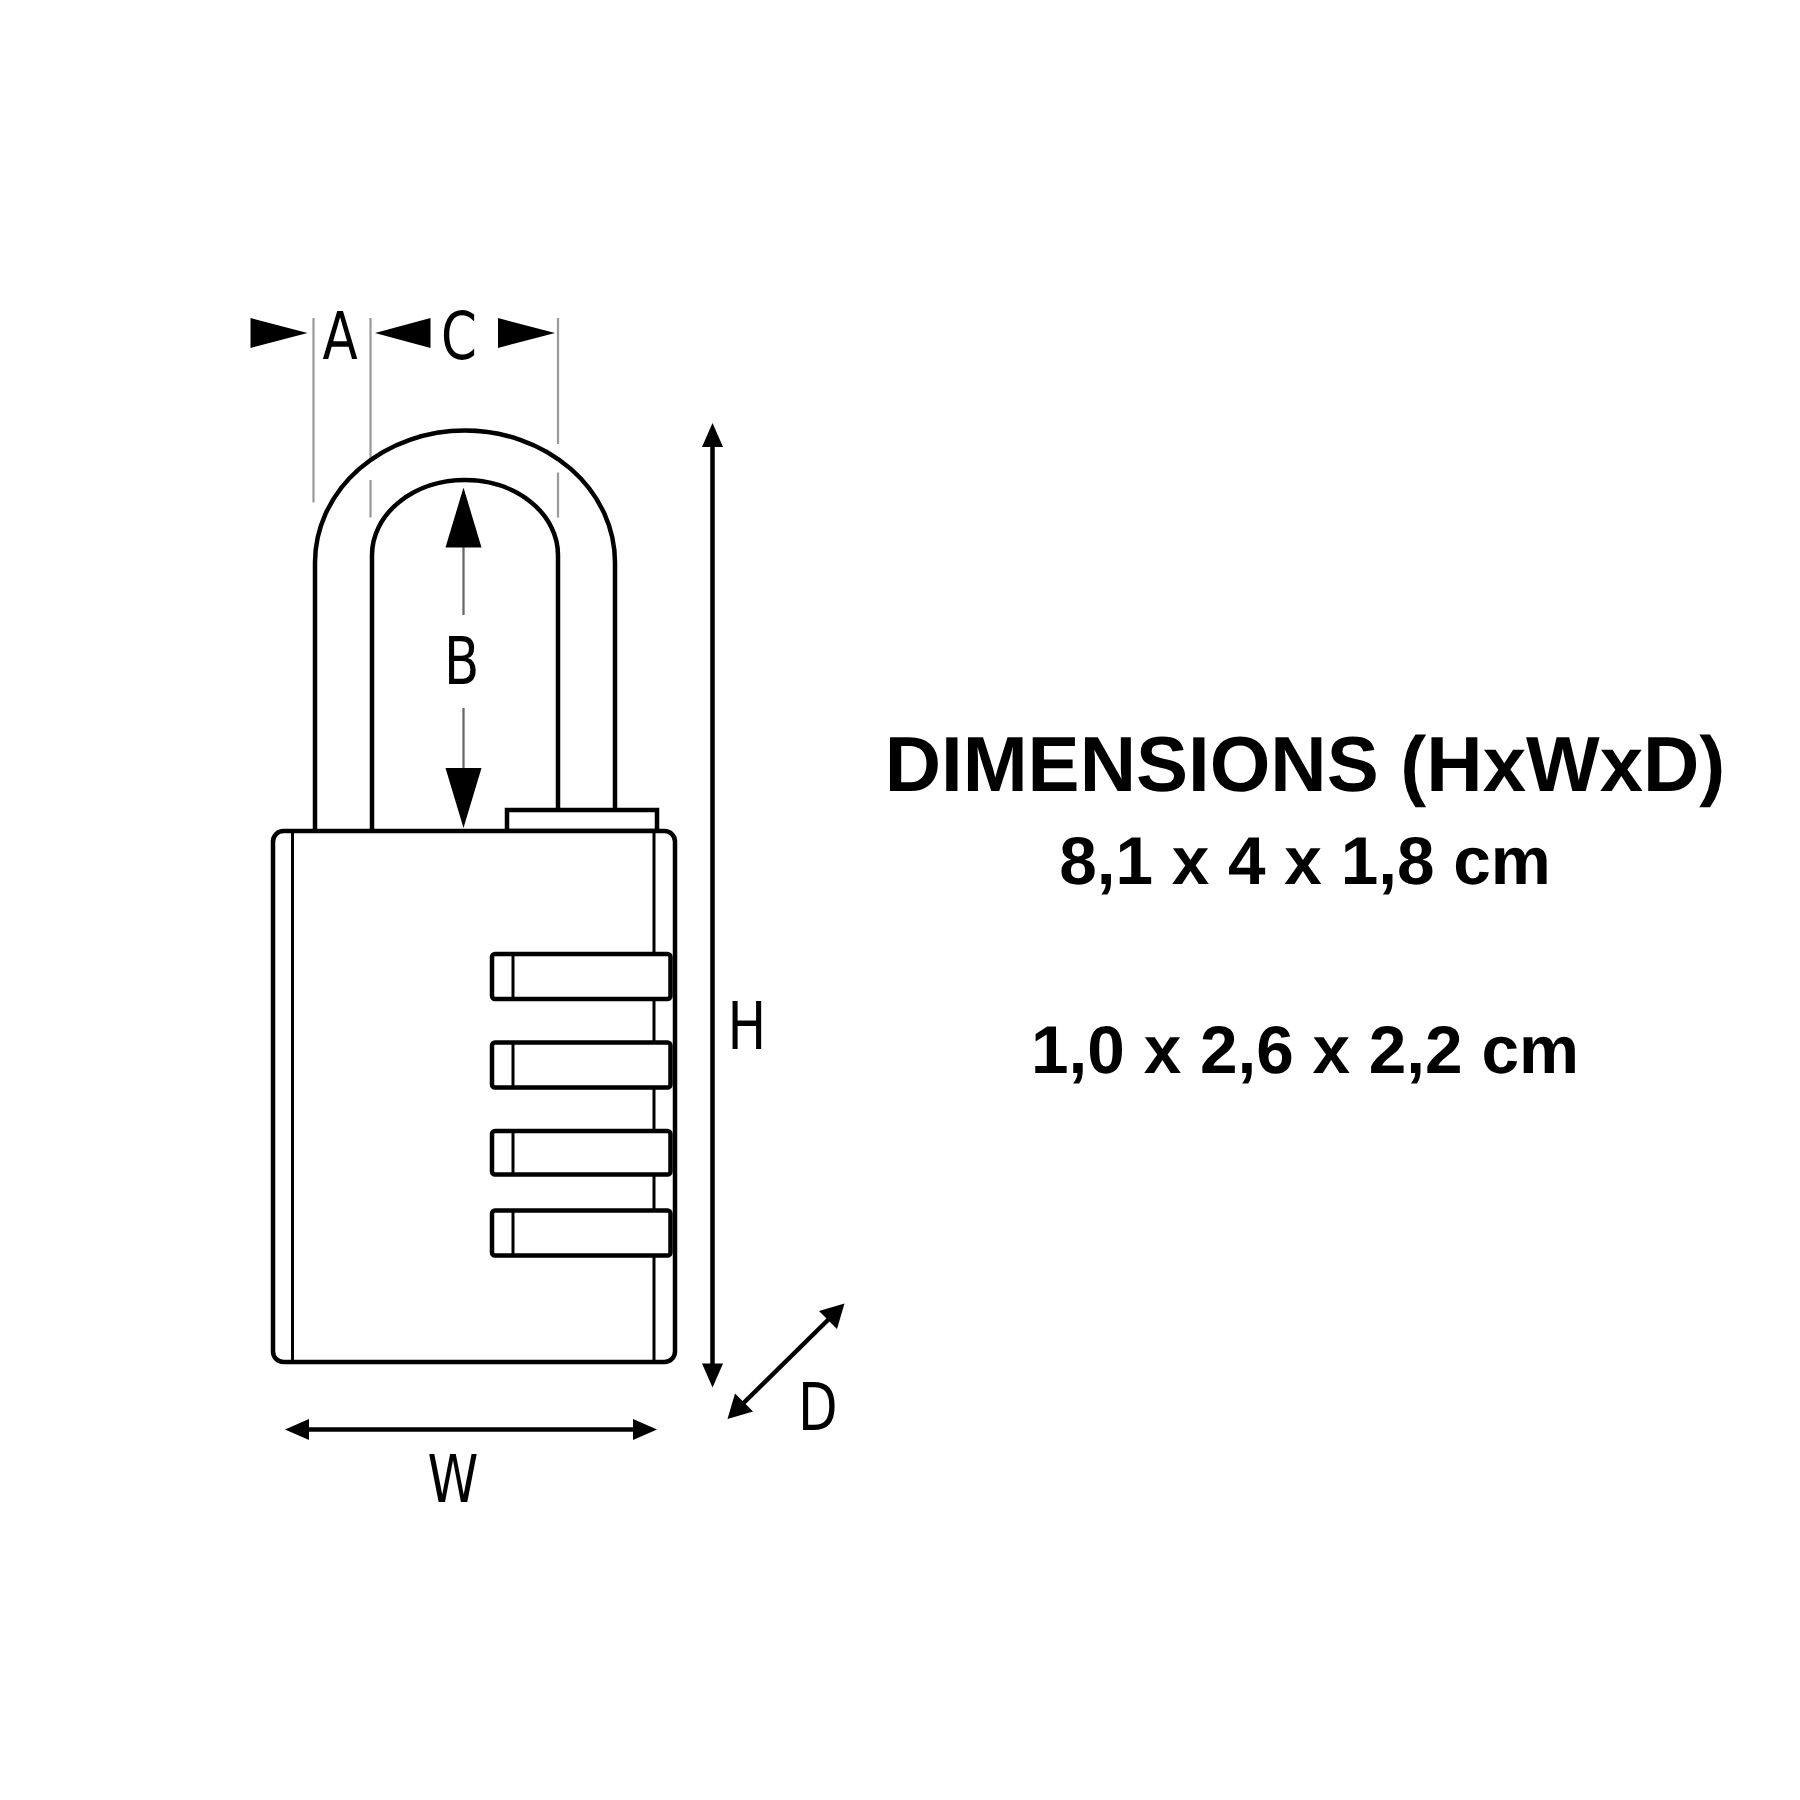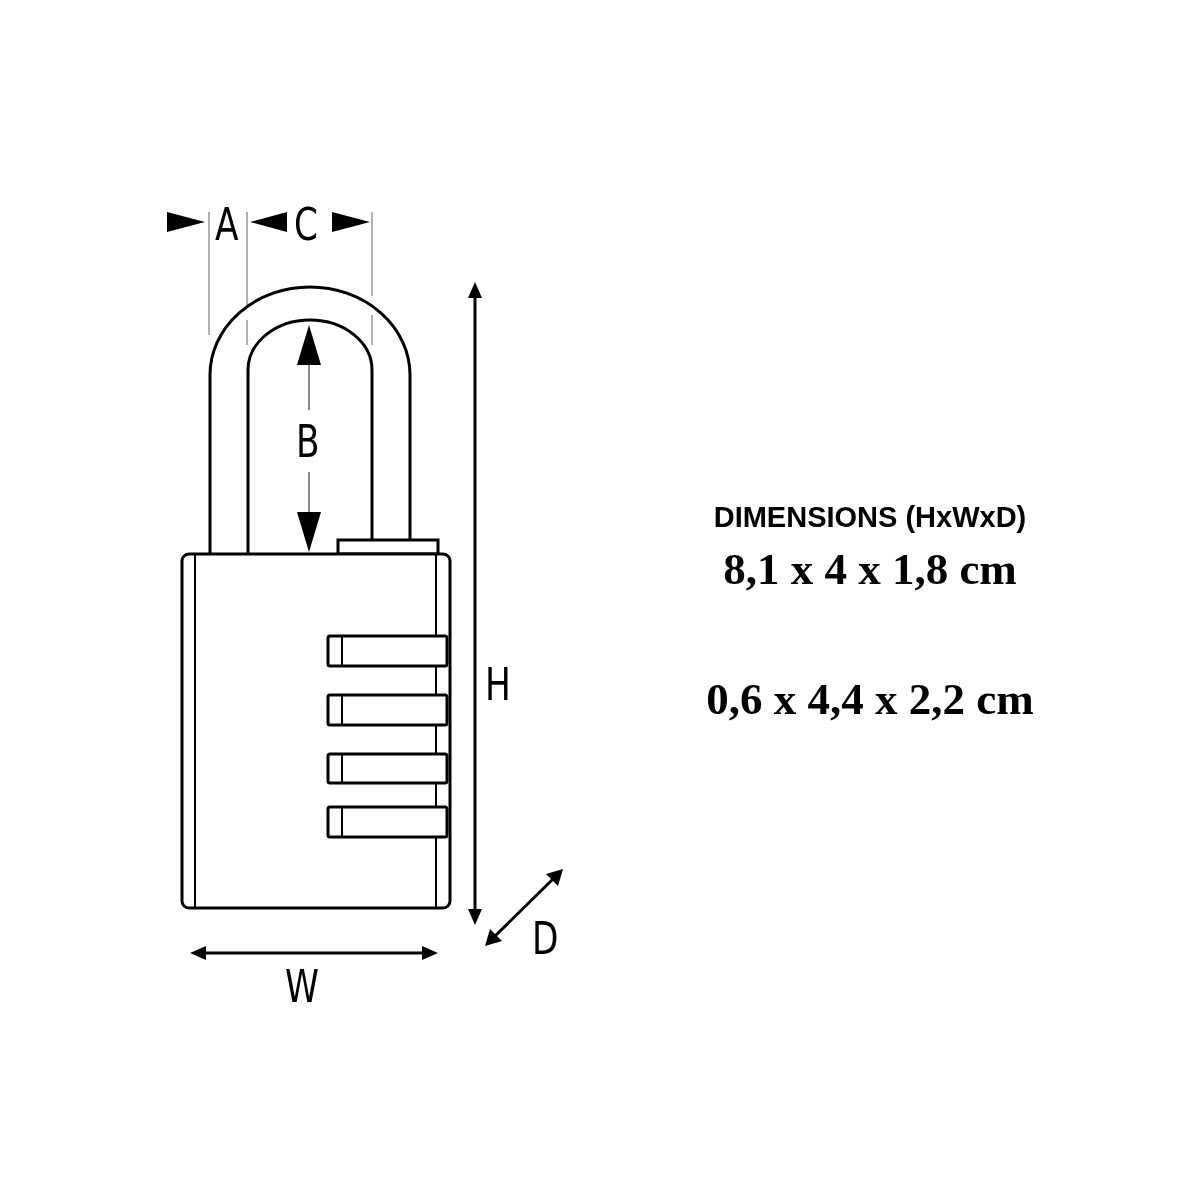--- a/index.html
+++ b/index.html
@@ -1,21 +1,21 @@
 <!DOCTYPE html>
 <html><head>
 <meta charset="utf-8">
 <style>
   html, body { margin: 0; padding: 0; background: #ffffff; }
   body { width: 1200px; height: 1200px; position: relative; overflow: hidden; font-family: "Liberation Sans", sans-serif; }
   #diagram { position: absolute; left: 0; top: 0; }
   .dim-label { position: absolute; font-family: "DejaVu Sans", sans-serif; font-size: 44px; color: #000; transform: scaleX(0.78); transform-origin: left top; line-height: 1; }
   .spec { position: absolute; left: 560px; width: 620px; text-align: center; font-family: "Liberation Sans", sans-serif; font-weight: bold; color: #000; line-height: 1; }
-  .spec .head { font-size: 29px; margin-top: 19px; }
-  .spec .val { font-size: 45px; margin-top: 15px; font-family: Liberation Serif, serif; }
+  .spec .head { font-size: 52px; }
+  .spec .val { font-size: 45px; margin-top: 15px; }
 </style>
 </head>
 <body>
 
 <svg id="diagram" width="1200" height="1200" viewBox="0 0 1200 1200" xmlns="http://www.w3.org/2000/svg">
 
   <g stroke="#9a9a9a" stroke-width="1.5" fill="none">
     <line x1="209" y1="212" x2="209" y2="335"></line>
     <line x1="247" y1="212" x2="247" y2="305"></line>
     <line x1="247" y1="320" x2="247" y2="345"></line>
@@ -96,14 +96,14 @@
 <div class="dim-label" style="left:296px; top:420px;">B</div>
 <div class="dim-label" style="left:485px; top:663px;">H</div>
 <div class="dim-label" style="left:285px; top:965px;">W</div>
 <div class="dim-label" style="left:532px; top:917px;">D</div>
 
 <div class="spec" style="top:484px;">
   <div class="head">DIMENSIONS (HxWxD)</div>
   <div class="val">8,1 x 4 x 1,8 cm</div>
 </div>
 <div class="spec" style="top:662px;">
-  <div class="val">0,6 x 4,4 x 2,2 cm</div>
+  <div class="val">1,0 x 2,6 x 2,2 cm</div>
 </div>
 
 </body></html>

